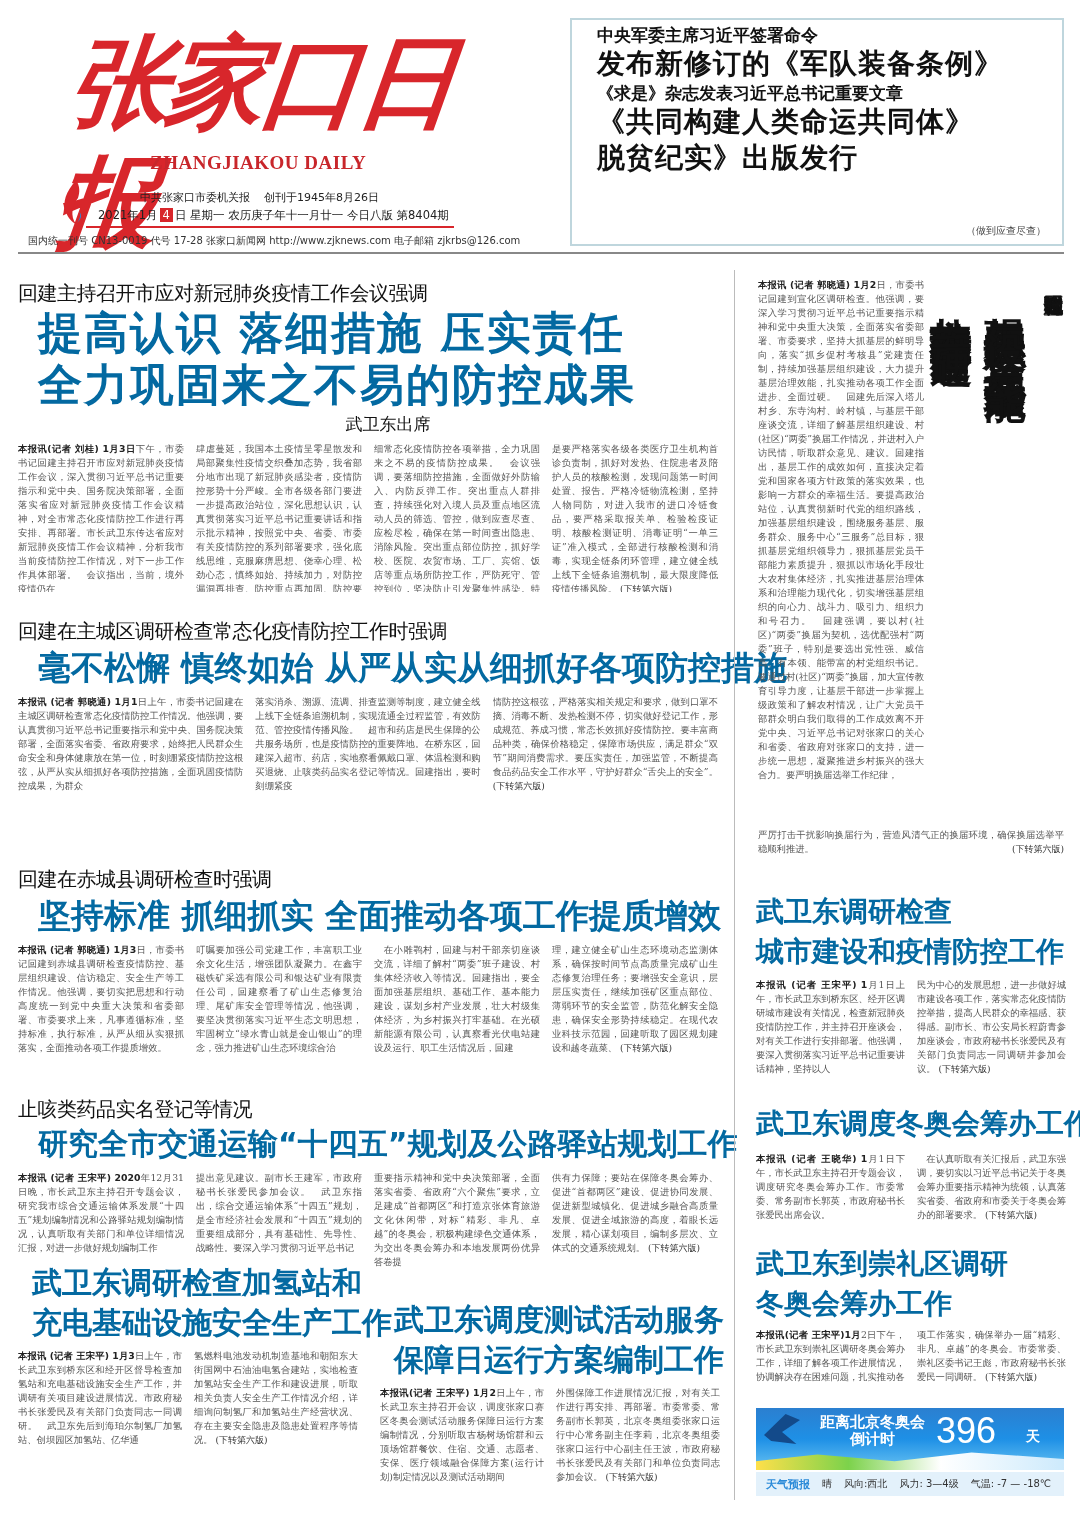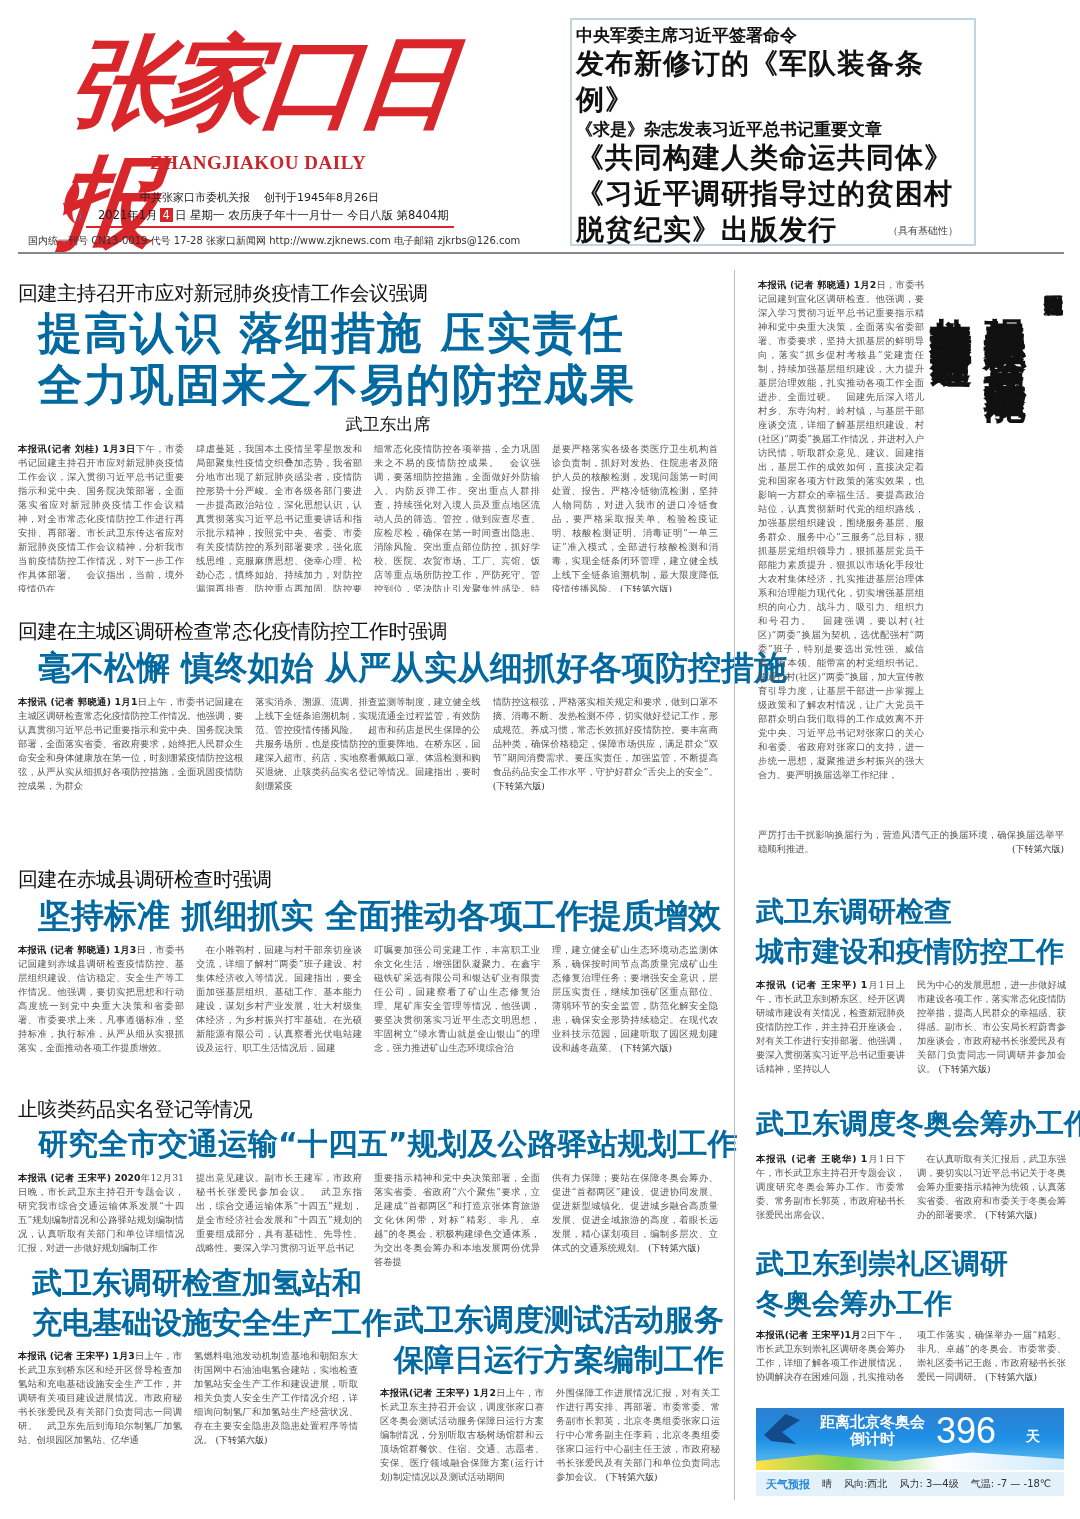--- a/index.html
+++ b/index.html
@@ -10,21 +10,21 @@
 .logo{left:70px;top:22px;width:420px;height:120px;font-family:"DejaVu Serif",serif;font-size:100px;font-weight:bold;color:#d8262b;letter-spacing:-4px;line-height:120px;font-style:italic;transform:skewX(-6deg)}
 .logo-en{left:150px;top:152px;width:240px;font-family:"Liberation Serif",serif;font-weight:bold;font-size:19px;color:#c8262b;letter-spacing:0.5px}
 .flame{left:62px;top:180px;width:22px;height:44px}
 .meta1{left:140px;top:190px;font-size:11px;color:#222;white-space:nowrap}
 .meta2{left:98px;top:208px;font-size:11.5px;color:#222;white-space:nowrap}
 .meta2 .daybox{display:inline-block;background:#d8262b;color:#fff;padding:0 3px;margin:0 2px}
 .redline{left:86px;top:226px;width:368px;height:2px;background:#d8262b}
 .meta3{left:28px;top:234px;font-size:10px;color:#333;white-space:nowrap}
 .topline{left:18px;top:252px;width:1046px;height:2px;background:#888}
 
-.tbox{left:570px;top:18px;width:406px;height:228px;border:2px solid #bfd6dd;padding:4px 4px}
+.tbox{left:570px;top:18px;width:494px;height:228px;border:2px solid #bfd6dd;padding:4px 25px}
 .tb-s{font-size:17px;font-weight:bold;color:#111;line-height:22px}
 .tb-b{font-size:28px;font-weight:bold;color:#111;line-height:36px;letter-spacing:1px}
 .tb-note{position:absolute;right:16px;bottom:6px;font-size:10px;color:#444;font-family:"DejaVu Serif",serif}
 
 .kicker{font-size:20px;color:#111;white-space:nowrap;letter-spacing:-0.5px}
 .head{font-weight:bold;color:#0369a1;white-space:nowrap;letter-spacing:1px}
 .sub{font-size:17px;font-weight:normal;color:#111}
 .cols{display:flex;gap:12px}
 .col{flex:1;font-size:9.3px;line-height:14px;color:#555;text-align:justify;overflow:hidden;font-family:"DejaVu Serif",serif}
 .col b{color:#222;font-family:"DejaVu Sans",sans-serif}
@@ -60,23 +60,22 @@
 </div>
 <div class="abs redline"></div>
 <div class="abs meta3">国内统一刊号 CN13-0019   代号 17-28   张家口新闻网  http://www.zjknews.com    电子邮箱  zjkrbs@126.com</div>
 <div class="abs topline"></div>
 
 <div class="abs tbox">
   <div class="tb-s">中央军委主席习近平签署命令</div>
   <div class="tb-b">发布新修订的《军队装备条例》</div>
   <div class="tb-s">《求是》杂志发表习近平总书记重要文章</div>
   <div class="tb-b">《共同构建人类命运共同体》</div>
-  <div class="tb-b">《习近平调研指导过的贫困村</div>
   <div class="tb-b">脱贫纪实》出版发行</div>
-  <div class="tb-note">（具有基础性）</div>
+  <div class="tb-note">（做到应查尽查）</div>
 </div>
 
 <div class="abs" style="left:18px;top:280px;width:700px">
   <div class="kicker">回建主持召开市应对新冠肺炎疫情工作会议强调</div>
   <div class="head" style="font-size:44px;line-height:52px;margin-left:20px;letter-spacing:2px">提高认识  落细措施  压实责任</div>
   <div class="head" style="font-size:44px;line-height:52px;margin-left:20px;letter-spacing:2px">全力巩固来之不易的防控成果</div>
   <div class="sub" style="text-align:center;margin:2px 0 6px;padding-left:40px">武卫东出席</div>
   <div class="cols" style="height:150px">
     <div class="col"><b>本报讯(记者 刘桂) 1月3日</b><span>下午，市委书记回建主持召开市应对新冠肺炎疫情工作会议，深入贯彻习近平总书记重要指示和党中央、国务院决策部署，全面落实省应对新冠肺炎疫情工作会议精神，对全市常态化疫情防控工作进行再安排、再部署。市长武卫东传达省应对新冠肺炎疫情工作会议精神，分析我市当前疫情防控工作情况，对下一步工作作具体部署。　会议指出，当前，境外疫情仍在</span></div>
     <div class="col">肆虐蔓延，我国本土疫情呈零星散发和局部聚集性疫情交织叠加态势，我省部分地市出现了新冠肺炎感染者，疫情防控形势十分严峻。全市各级各部门要进一步提高政治站位，深化思想认识，认真贯彻落实习近平总书记重要讲话和指示批示精神，按照党中央、省委、市委有关疫情防控的系列部署要求，强化底线思维，克服麻痹思想、侥幸心理、松劲心态，慎终如始、持续加力，对防控漏洞再排查、防控重点再加固、防控要求再落实，抓紧抓实抓</div>
@@ -93,22 +92,22 @@
     <div class="col">落实消杀、溯源、流调、排查监测等制度，建立健全线上线下全链条追溯机制，实现流通全过程监管，有效防范、管控疫情传播风险。　超市和药店是民生保障的公共服务场所，也是疫情防控的重要阵地。在桥东区，回建深入超市、药店，实地察看佩戴口罩、体温检测和购买退烧、止咳类药品实名登记等情况。回建指出，要时刻绷紧疫</div>
     <div class="col"><span>情防控这根弦，严格落实相关规定和要求，做到口罩不摘、消毒不断、发热检测不停，切实做好登记工作，形成规范、养成习惯，常态长效抓好疫情防控。要丰富商品种类，确保价格稳定，保障市场供应，满足群众“双节”期间消费需求。要压实责任，加强监管，不断提高食品药品安全工作水平，守护好群众“舌尖上的安全”。</span> <span class="cont">(下转第六版)</span></div>
   </div>
 </div>
 
 <div class="abs" style="left:18px;top:866px;width:700px">
   <div class="kicker">回建在赤城县调研检查时强调</div>
   <div class="head" style="font-size:33px;line-height:46px;margin-left:20px;letter-spacing:0">坚持标准  抓细抓实  全面推动各项工作提质增效</div>
   <div class="cols" style="height:140px;margin-top:4px">
     <div class="col"><b>本报讯 (记者 郭晓通) 1月3</b><span>日，市委书记回建到赤城县调研检查疫情防控、基层组织建设、信访稳定、安全生产等工作情况。他强调，要切实把思想和行动高度统一到党中央重大决策和省委部署、市委要求上来，凡事遵循标准，坚持标准，执行标准，从严从细从实狠抓落实，全面推动各项工作提质增效。</span></div>
+    <div class="col">叮嘱要加强公司党建工作，丰富职工业余文化生活，增强团队凝聚力。在鑫宇磁铁矿采选有限公司和银达矿业有限责任公司，回建察看了矿山生态修复治理、尾矿库安全管理等情况，他强调，要坚决贯彻落实习近平生态文明思想，牢固树立“绿水青山就是金山银山”的理念，强力推进矿山生态环境综合治</div>
     <div class="col">　在小雕鹗村，回建与村干部亲切座谈交流，详细了解村“两委”班子建设、村集体经济收入等情况。回建指出，要全面加强基层组织、基础工作、基本能力建设，谋划乡村产业发展，壮大村级集体经济，为乡村振兴打牢基础。在光硕新能源有限公司，认真察看光伏电站建设及运行、职工生活情况后，回建</div>
-    <div class="col">叮嘱要加强公司党建工作，丰富职工业余文化生活，增强团队凝聚力。在鑫宇磁铁矿采选有限公司和银达矿业有限责任公司，回建察看了矿山生态修复治理、尾矿库安全管理等情况，他强调，要坚决贯彻落实习近平生态文明思想，牢固树立“绿水青山就是金山银山”的理念，强力推进矿山生态环境综合治</div>
     <div class="col"><span>理，建立健全矿山生态环境动态监测体系，确保按时间节点高质量完成矿山生态修复治理任务；要增强安全意识，层层压实责任，继续加强矿区重点部位、薄弱环节的安全监管，防范化解安全隐患，确保安全形势持续稳定。在现代农业科技示范园，回建听取了园区规划建设和越冬蔬菜、</span> <span class="cont">(下转第六版)</span></div>
   </div>
 </div>
 
 <div class="abs" style="left:18px;top:1096px;width:700px">
   <div class="kicker">止咳类药品实名登记等情况</div>
   <div class="head" style="font-size:30px;line-height:42px;margin-left:20px;letter-spacing:0">研究全市交通运输“十四五”规划及公路驿站规划工作</div>
   <div class="cols" style="height:110px;margin-top:6px">
     <div class="col"><b>本报讯 (记者 王宋平) 2020</b><span>年12月31日晚，市长武卫东主持召开专题会议，研究我市综合交通运输体系发展“十四五”规划编制情况和公路驿站规划编制情况，认真听取有关部门和单位详细情况汇报，对进一步做好规划编制工作</span></div>
     <div class="col">提出意见建议。副市长王建军，市政府秘书长张爱民参加会议。　武卫东指出，综合交通运输体系“十四五”规划，是全市经济社会发展和“十四五”规划的重要组成部分，具有基础性、先导性、战略性。要深入学习贯彻习近平总书记</div>

